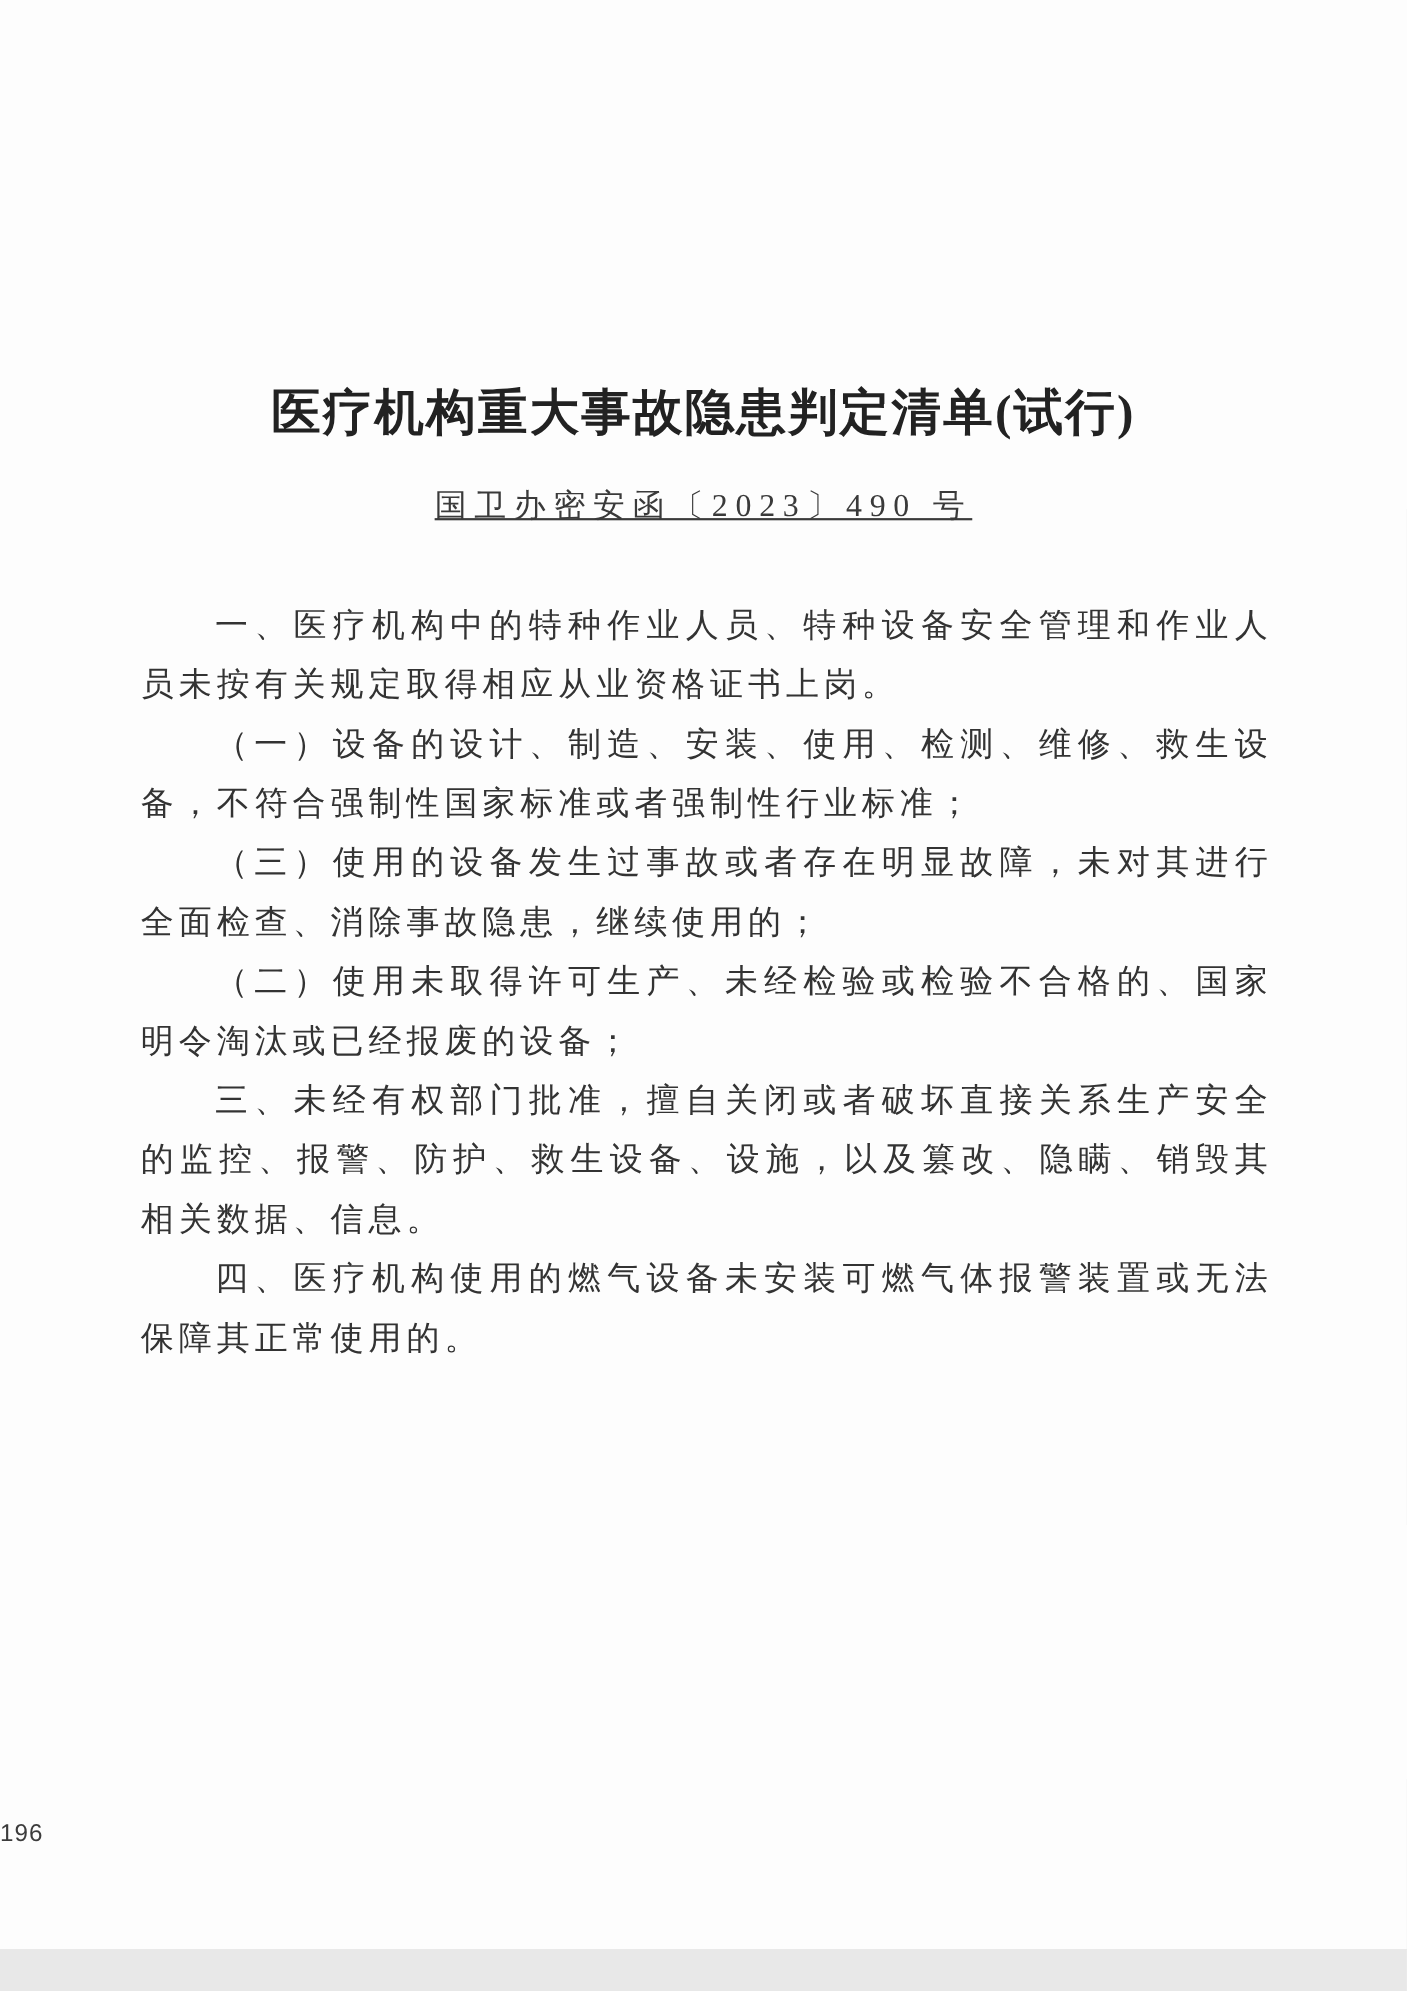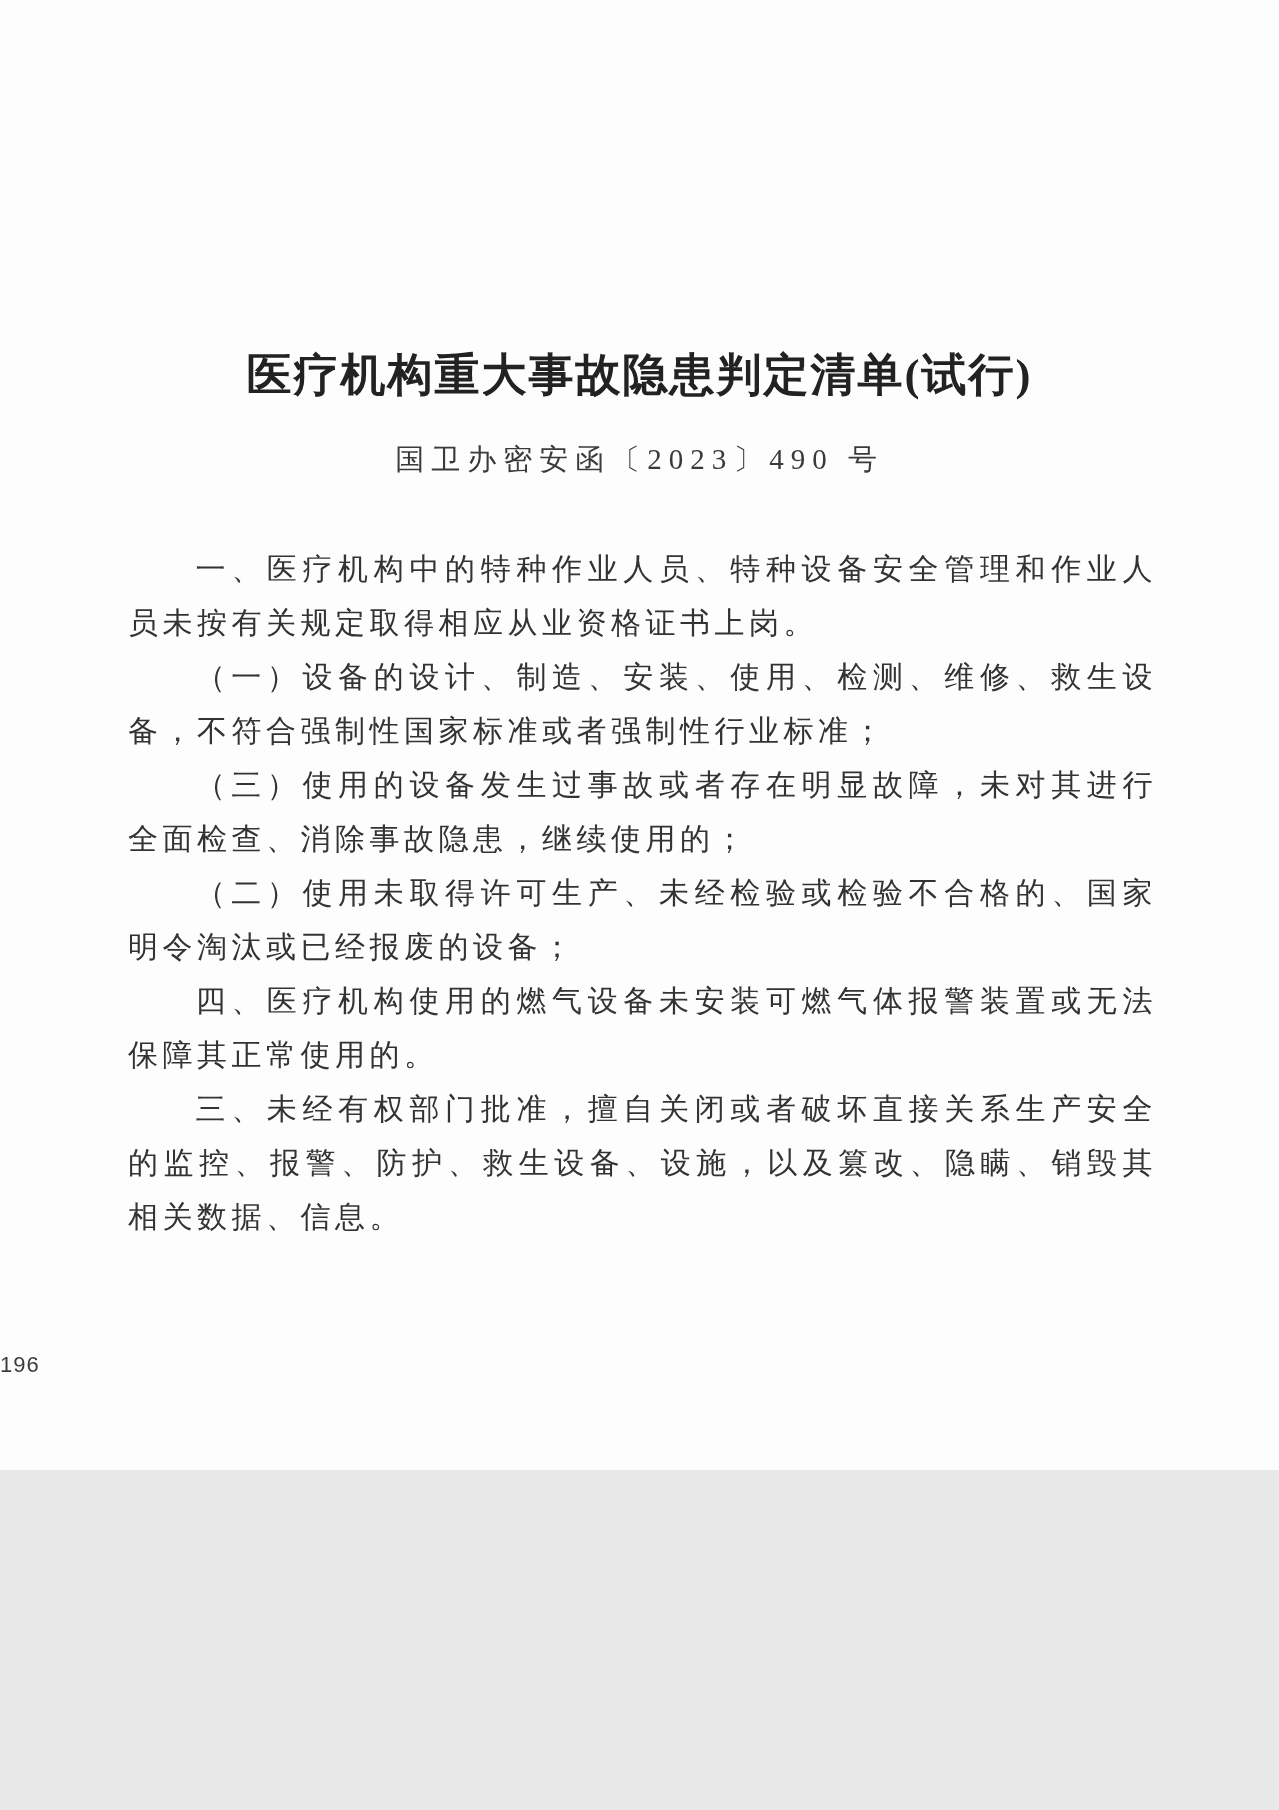--- a/index.html
+++ b/index.html
@@ -3,21 +3,21 @@
 <meta charset="utf-8">
 <style>
   html, body {
     margin: 0;
     padding: 0;
     background: #e8e8e8;
   }
   .page {
     position: relative;
     width: 1279px;
-    height: 1470px;
+    height: 1772px;
     margin: 0 auto;
     background: #fdfdfd;
     overflow: hidden;
     font-family: "Liberation Serif", "DejaVu Serif", serif;
     color: #2f2f2f;
   }
   .doc-title {
     margin: 0;
     padding-top: 348px;
     text-align: center;
@@ -26,20 +26,21 @@
     letter-spacing: 2px;
     color: #222;
     line-height: 1.2;
   }
   .doc-number {
     margin-top: 38px;
     text-align: center;
     font-size: 29px;
     letter-spacing: 7px;
     color: #3a3a3a;
+    text-decoration: underline;
   }
   .doc-body {
     margin: 62px 122px 0 128px;
     font-size: 30px;
     line-height: 54px;
     letter-spacing: 4.5px;
     text-align: justify;
     color: #333;
   }
   .doc-body p.body-para {
@@ -64,18 +65,18 @@
 <div class="page">
   <h1 class="doc-title">医疗机构重大事故隐患判定清单(试行)</h1>
 
   <div class="doc-number">国卫办密安函〔2023〕490 号</div>
 
   <div class="doc-body">
       <p class="body-para">一、医疗机构中的特种作业人员、特种设备安全管理和作业人员未按有关规定取得相应从业资格证书上岗。</p>
       <p class="body-para">（一）设备的设计、制造、安装、使用、检测、维修、救生设备，不符合强制性国家标准或者强制性行业标准；</p>
       <p class="body-para">（三）使用的设备发生过事故或者存在明显故障，未对其进行全面检查、消除事故隐患，继续使用的；</p>
       <p class="body-para">（二）使用未取得许可生产、未经检验或检验不合格的、国家明令淘汰或已经报废的设备；</p>
+      <p class="body-para">三、未经有权部门批准，擅自关闭或者破坏直接关系生产安全的监控、报警、防护、救生设备、设施，以及篡改、隐瞒、销毁其相关数据、信息。</p>
       <p class="body-para">四、医疗机构使用的燃气设备未安装可燃气体报警装置或无法保障其正常使用的。</p>
-      <p class="body-para">三、未经有权部门批准，擅自关闭或者破坏直接关系生产安全的监控、报警、防护、救生设备、设施，以及篡改、隐瞒、销毁其相关数据、信息。</p>
     </div>
 
   <div class="page-number">196</div>
 </div>
 
 </body></html>

